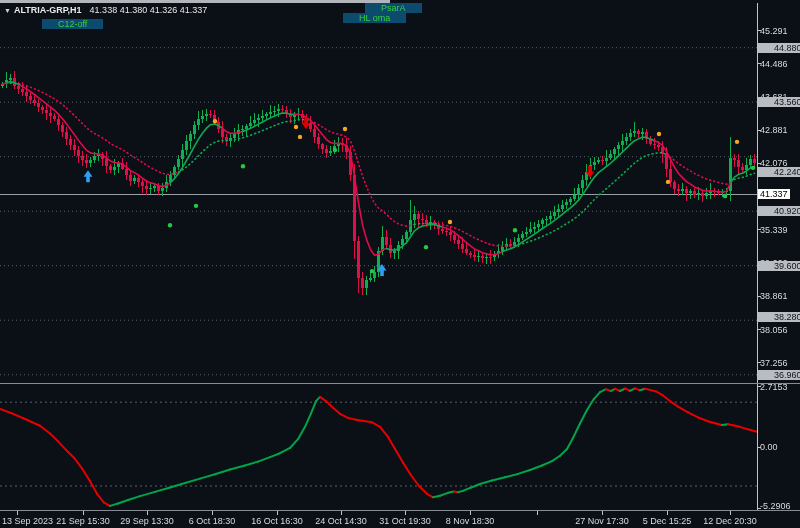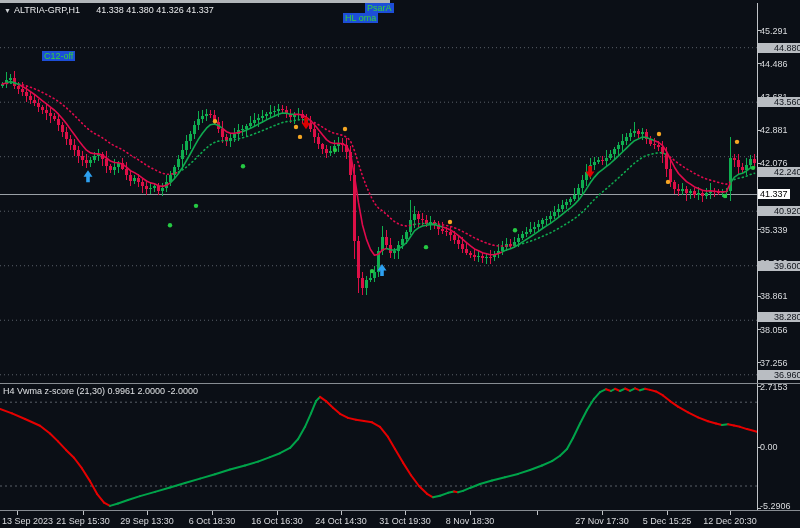--- a/index.html
+++ b/index.html
@@ -1,22 +1,22 @@
 <!DOCTYPE html>
 <html><head>
 <meta charset="utf-8">
 <style>
   html,body{margin:0;padding:0;background:#000;}
   .screen{position:relative;width:800px;height:528px;background:#0b0f16;overflow:hidden;
           font-family:"Liberation Sans",sans-serif;-webkit-font-smoothing:none;}
   .top-strip{position:absolute;left:0;top:0;width:390px;height:3px;background:#b2b6ba;}
   .quote-header{position:absolute;left:4px;top:5px;color:#e8e9eb;font-size:9px;white-space:nowrap;}
   .quote-header .dd{color:#cfd2d6;font-size:7px;margin-right:3px;}
-  .quote-header .sym{font-weight:normal;margin-right:16px;}
-  .badge{position:absolute;font-size:9px;color:#35d43a;background:#1d4ed8;padding:0 2px;line-height:10px;white-space:nowrap;}
+  .quote-header .sym{font-weight:bold;margin-right:8px;}
+  .badge{position:absolute;font-size:9px;color:#35d43a;background:#0c4a6e;padding:0 16px;line-height:10px;white-space:nowrap;}
   .ind-header{position:absolute;left:3px;top:386px;color:#dfe1e4;font-size:9px;white-space:nowrap;}
   .axis-label{position:absolute;left:760px;color:#d9dbde;font-size:9px;line-height:10px;white-space:nowrap;}
   .axis-label.grid{left:758px;background:#b9bdc2;color:#10141b;padding:0 16px;}
   .axis-label.bid{left:758px;background:#ffffff;color:#000;padding:0 2px;}
   .time-label{position:absolute;color:#d9dbde;font-size:9px;top:516px;transform:translateX(-50%);white-space:nowrap;}
   .time-label.first{transform:none;}
   svg{position:absolute;left:0;top:0;}
 </style>
 </head>
 <body>
@@ -573,25 +573,24 @@
       <line x1="537.5" y1="511" x2="537.5" y2="515" stroke="#c0c3c7" stroke-width="1" shape-rendering="crispEdges"></line>
       <line x1="602.5" y1="511" x2="602.5" y2="515" stroke="#c0c3c7" stroke-width="1" shape-rendering="crispEdges"></line>
       <line x1="667.5" y1="511" x2="667.5" y2="515" stroke="#c0c3c7" stroke-width="1" shape-rendering="crispEdges"></line>
       <line x1="730.5" y1="511" x2="730.5" y2="515" stroke="#c0c3c7" stroke-width="1" shape-rendering="crispEdges"></line>
     </svg>
 
   <div class="quote-header">
     <span class="dd">▼</span><span class="sym">ALTRIA-GRP,H1</span><span>41.338 41.380 41.326 41.337</span>
   </div>
 
-  <div class="badge" style="left:42px;top:19px;margin-top:32px;">C12-off</div>
+  <div class="badge" style="left:42px;top:19px;">C12-off</div>
   <div class="badge" style="left:365px;top:3px;">PsarA</div>
   <div class="badge" style="left:343px;top:13px;">HL oma</div>
 
-  <div class="ind-header">H4 Vwma z-score (21,30) 0.9961 2.0000 -2.0000</div>
 
   <div id="price-axis">
       <div class="axis-label " style="top: 25.6998px;">45.291</div>
       <div class="axis-label " style="top: 58.9463px;">44.486</div>
       <div class="axis-label " style="top: 92.1928px;">43.681</div>
       <div class="axis-label " style="top: 125.233px;">42.881</div>
       <div class="axis-label " style="top: 158.479px;">42.076</div>
       <div class="axis-label " style="top: 224.972px;">35.339</div>
       <div class="axis-label " style="top: 258.012px;">39.666</div>
       <div class="axis-label " style="top: 291.259px;">38.861</div>

